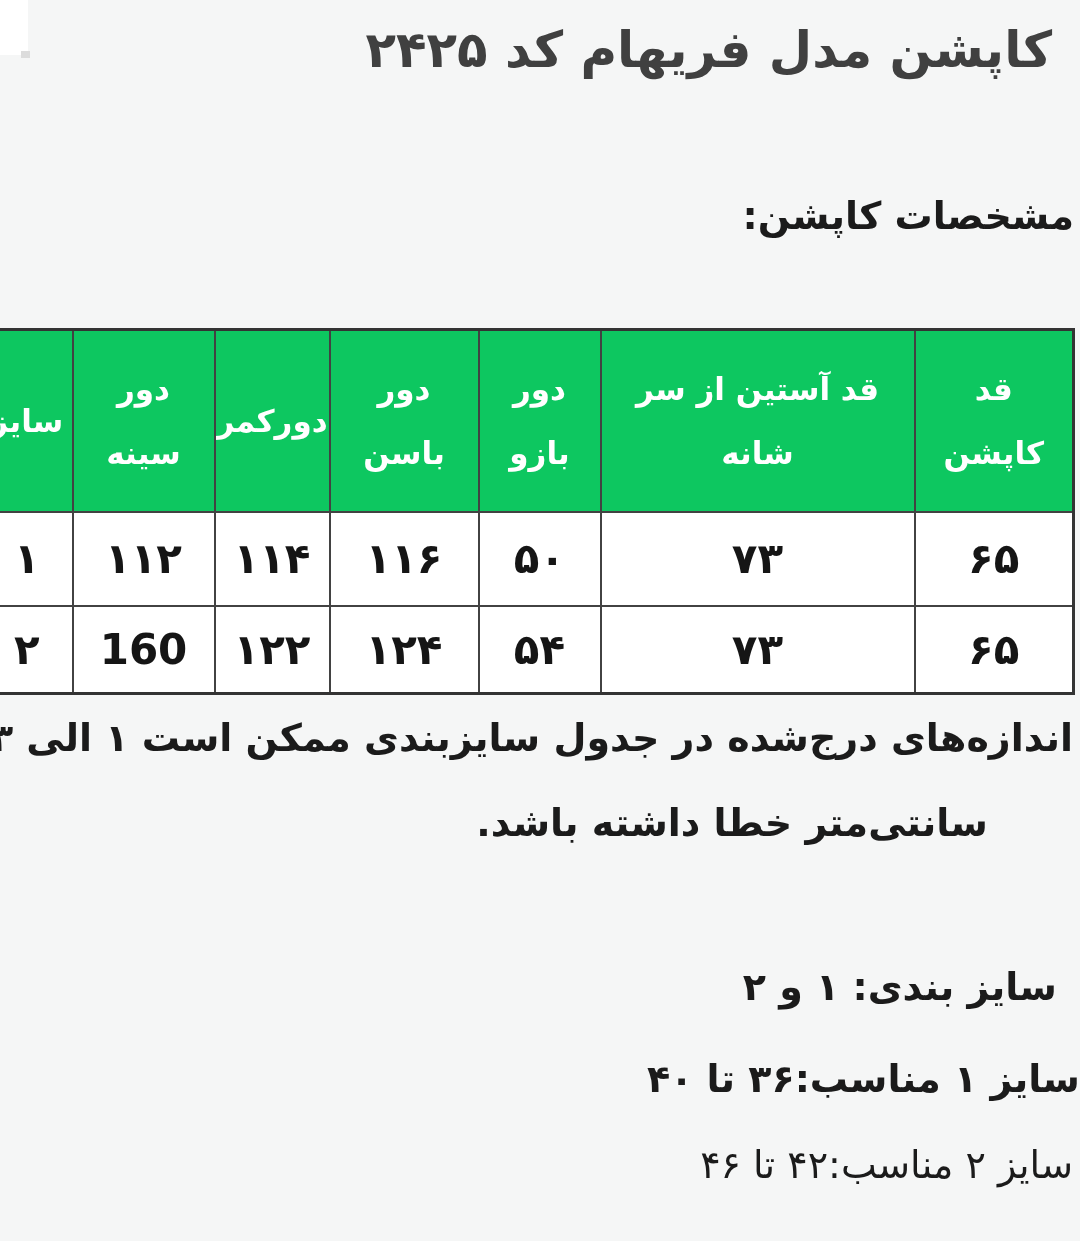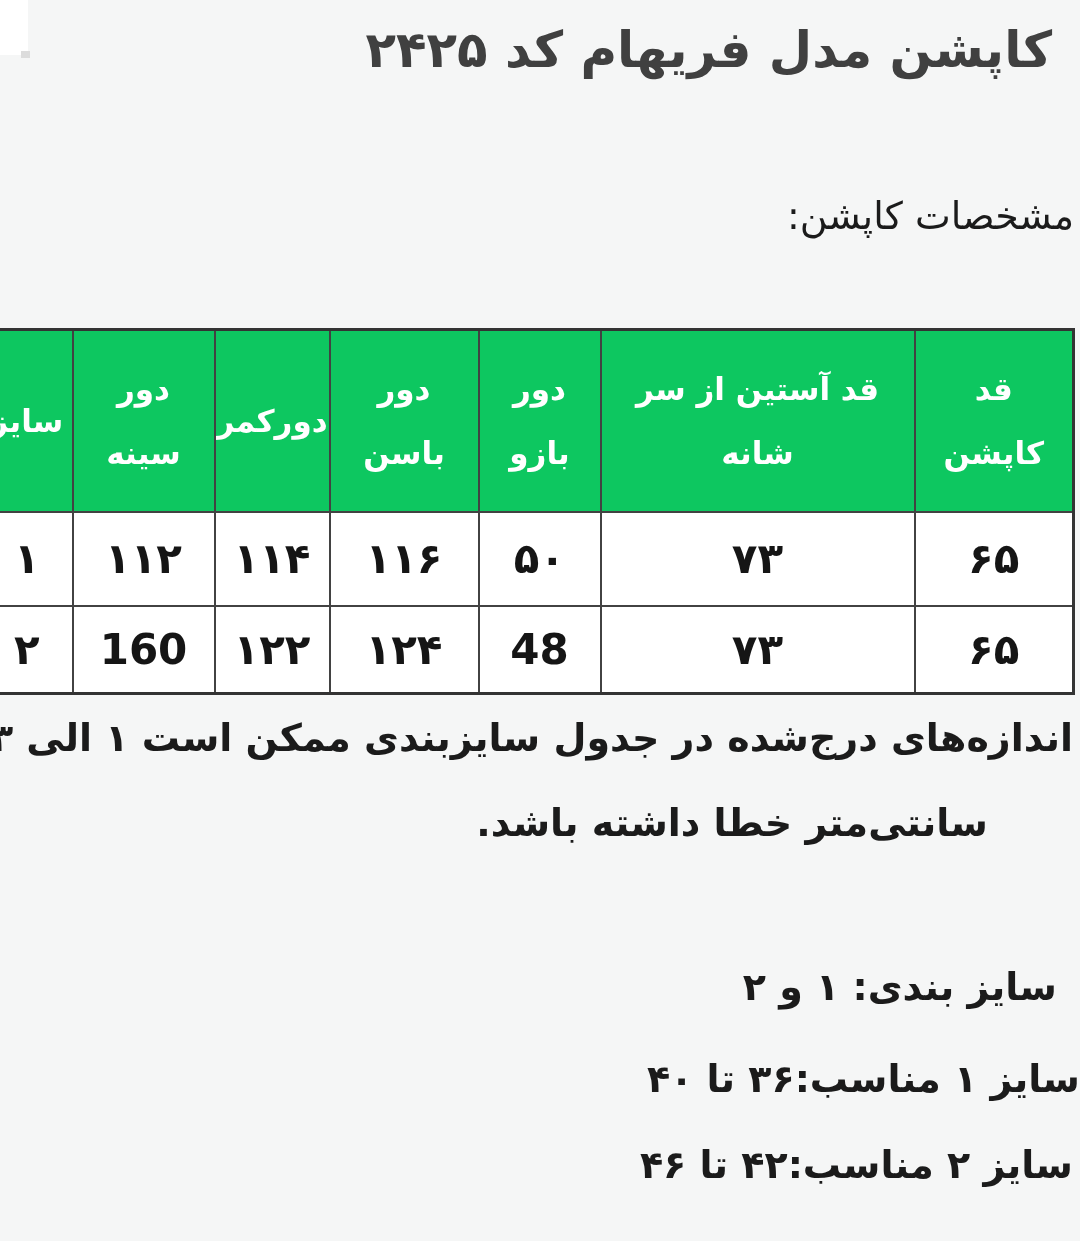--- a/index.html
+++ b/index.html
@@ -27,21 +27,21 @@
   .corner-nub{
     position:absolute;left:21px;top:51px;width:9px;height:7px;background:#dcdcdc;
   }
 
   .title{
     right:28px;top:18px;
     font-size:50px;font-weight:bold;color:#404040;
   }
   .subtitle{
     right:6px;top:192px;
-    font-size:38px;font-weight:normal;
+    font-size:38px;font-weight:bold;
   }
 
   table.size-table{
     position:absolute;left:-21px;top:328px;
     width:1093px;
     border-collapse:collapse;
     direction:rtl;
     table-layout:fixed;
     background:#ffffff;
     border:3px solid var(--border-out);
@@ -72,21 +72,21 @@
     background:#ffffff;
     color:#151515;
     font-size:42px;font-weight:bold;
   }
 
   .note-line1{right:7px;top:714px;font-size:38px;font-weight:bold;}
   .note-line2{right:92px;top:799px;font-size:38px;font-weight:bold;margin-left:28px;}
 
   .sizing-line1{right:23px;top:963px;font-size:38px;font-weight:bold;}
   .sizing-line2{right:0;top:1055px;font-size:38px;font-weight:bold;}
-  .sizing-line3{right:7px;top:1141px;font-size:38px;font-weight:bold;}
+  .sizing-line3{right:7px;top:1141px;font-size:38px;font-weight:normal;}
 </style>
 </head>
 <body>
 
 <div class="corner-white"></div>
 <div class="corner-nub"></div>
 
 <h1 class="abs title">کاپشن مدل فریهام کد ۲۴۲۵</h1>
 
 <h2 class="abs subtitle">مشخصات کاپشن:</h2>
@@ -123,21 +123,21 @@
         <td>۷۳</td>
         <td>۵۰</td>
         <td>۱۱۶</td>
         <td>۱۱۴</td>
         <td>۱۱۲</td>
         <td>۱</td>
       </tr>
       <tr class="r1">
         <td>۶۵</td>
         <td>۷۳</td>
-        <td>48</td>
+        <td>۵۴</td>
         <td>۱۲۴</td>
         <td>۱۲۲</td>
         <td>160</td>
         <td>۲</td>
       </tr>
     </tbody>
 </table>
 
 <p class="abs note-line1">اندازه‌های درج‌شده در جدول سایزبندی ممکن است ۱ الی ۳</p>
 <p class="abs note-line2">سانتی‌متر خطا داشته باشد.</p>

